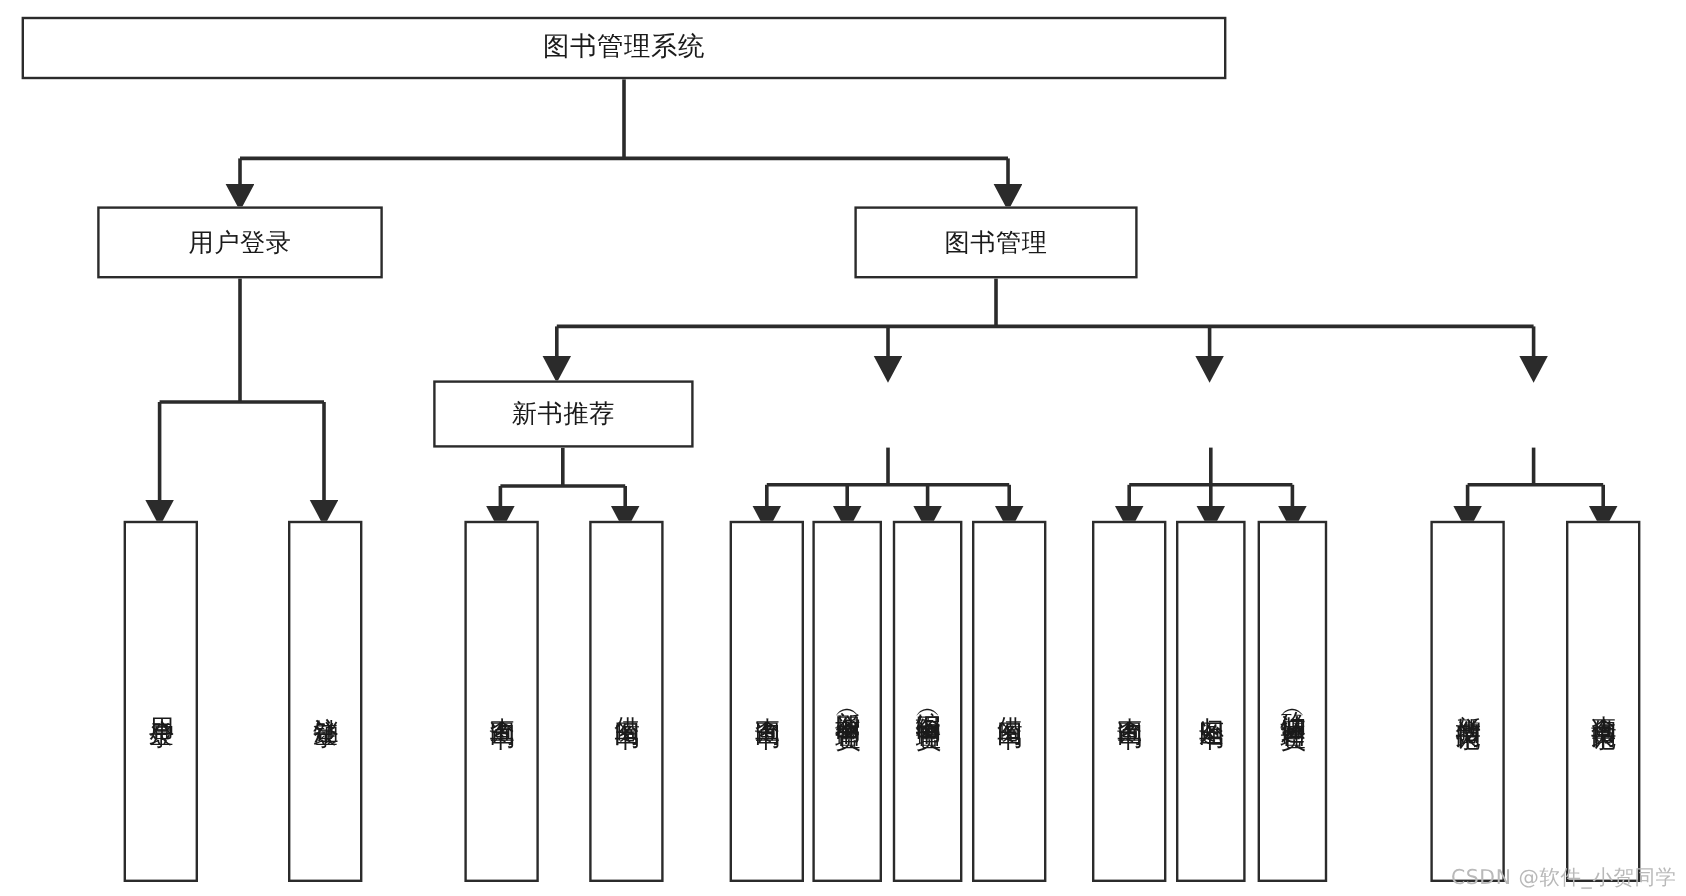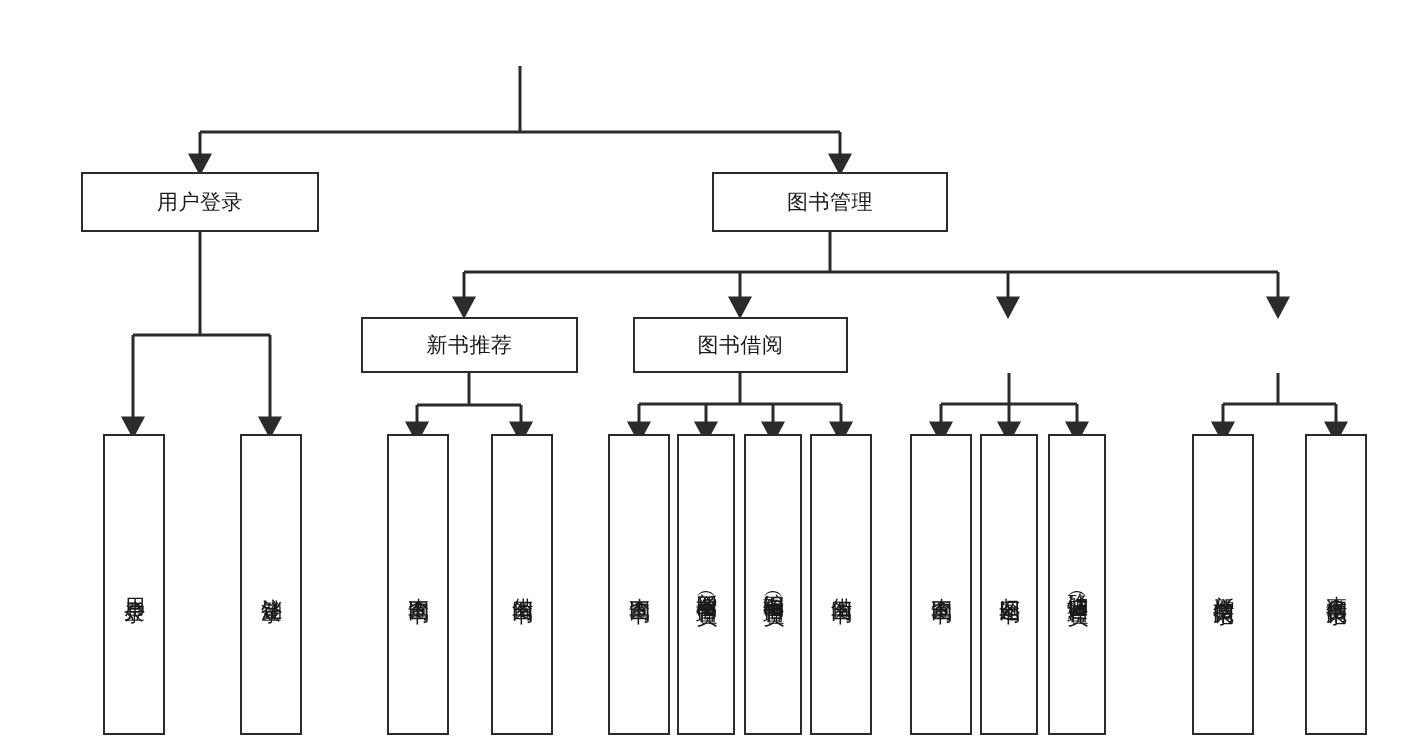--- a/index.html
+++ b/index.html
@@ -120,33 +120,33 @@
       <path d="M1009,404 L1009,428" marker-end="url(#arrowhead)"></path>
       <path d="M1077,404 L1077,428" marker-end="url(#arrowhead)"></path>
 
       <path d="M1278,373 L1278,404"></path>
       <path d="M1223,404 L1336,404"></path>
       <path d="M1223,404 L1223,428" marker-end="url(#arrowhead)"></path>
       <path d="M1336,404 L1336,428" marker-end="url(#arrowhead)"></path>
     </g>
   </svg>
 
+  <div class="node horiz root" style="left:18px; top:14px; width:1004px; height:52px;">
+    <span class="label">图书管理系统</span>
+  </div>
 
   <div class="node horiz" style="left:81px; top:172px; width:238px; height:60px;">
     <span class="label">用户登录</span>
   </div>
   <div class="node horiz" style="left:361px; top:317px; width:217px; height:56px;">
     <span class="label">新书推荐</span>
   </div>
 
   <div class="node horiz" style="left:712px; top:172px; width:236px; height:60px;">
     <span class="label">图书管理</span>
-  </div>
-  <div class="node horiz" style="left:633px; top:317px; width:215px; height:56px;">
-    <span class="label">图书借阅</span>
   </div>
 
   <div class="node vert" style="left:103px; top:434px; width:62px; height:301px;">
     <span class="label">用户登录</span>
   </div>
   <div class="node vert" style="left:240px; top:434px; width:62px; height:301px;">
     <span class="label">注销登录</span>
   </div>
 
   <div class="node vert" style="left:387px; top:434px; width:62px; height:301px;">
@@ -179,14 +179,15 @@
     <span class="label">确认归还（管理员）</span>
   </div>
 
   <div class="node vert" style="left:1192px; top:434px; width:62px; height:301px;">
     <span class="label">新增借阅记录</span>
   </div>
   <div class="node vert" style="left:1305px; top:434px; width:62px; height:301px;">
     <span class="label">查询借阅记录</span>
   </div>
 
+  <div id="watermark">CSDN @软件_小贺同学</div>
 
 </div>
 
 </body></html>

